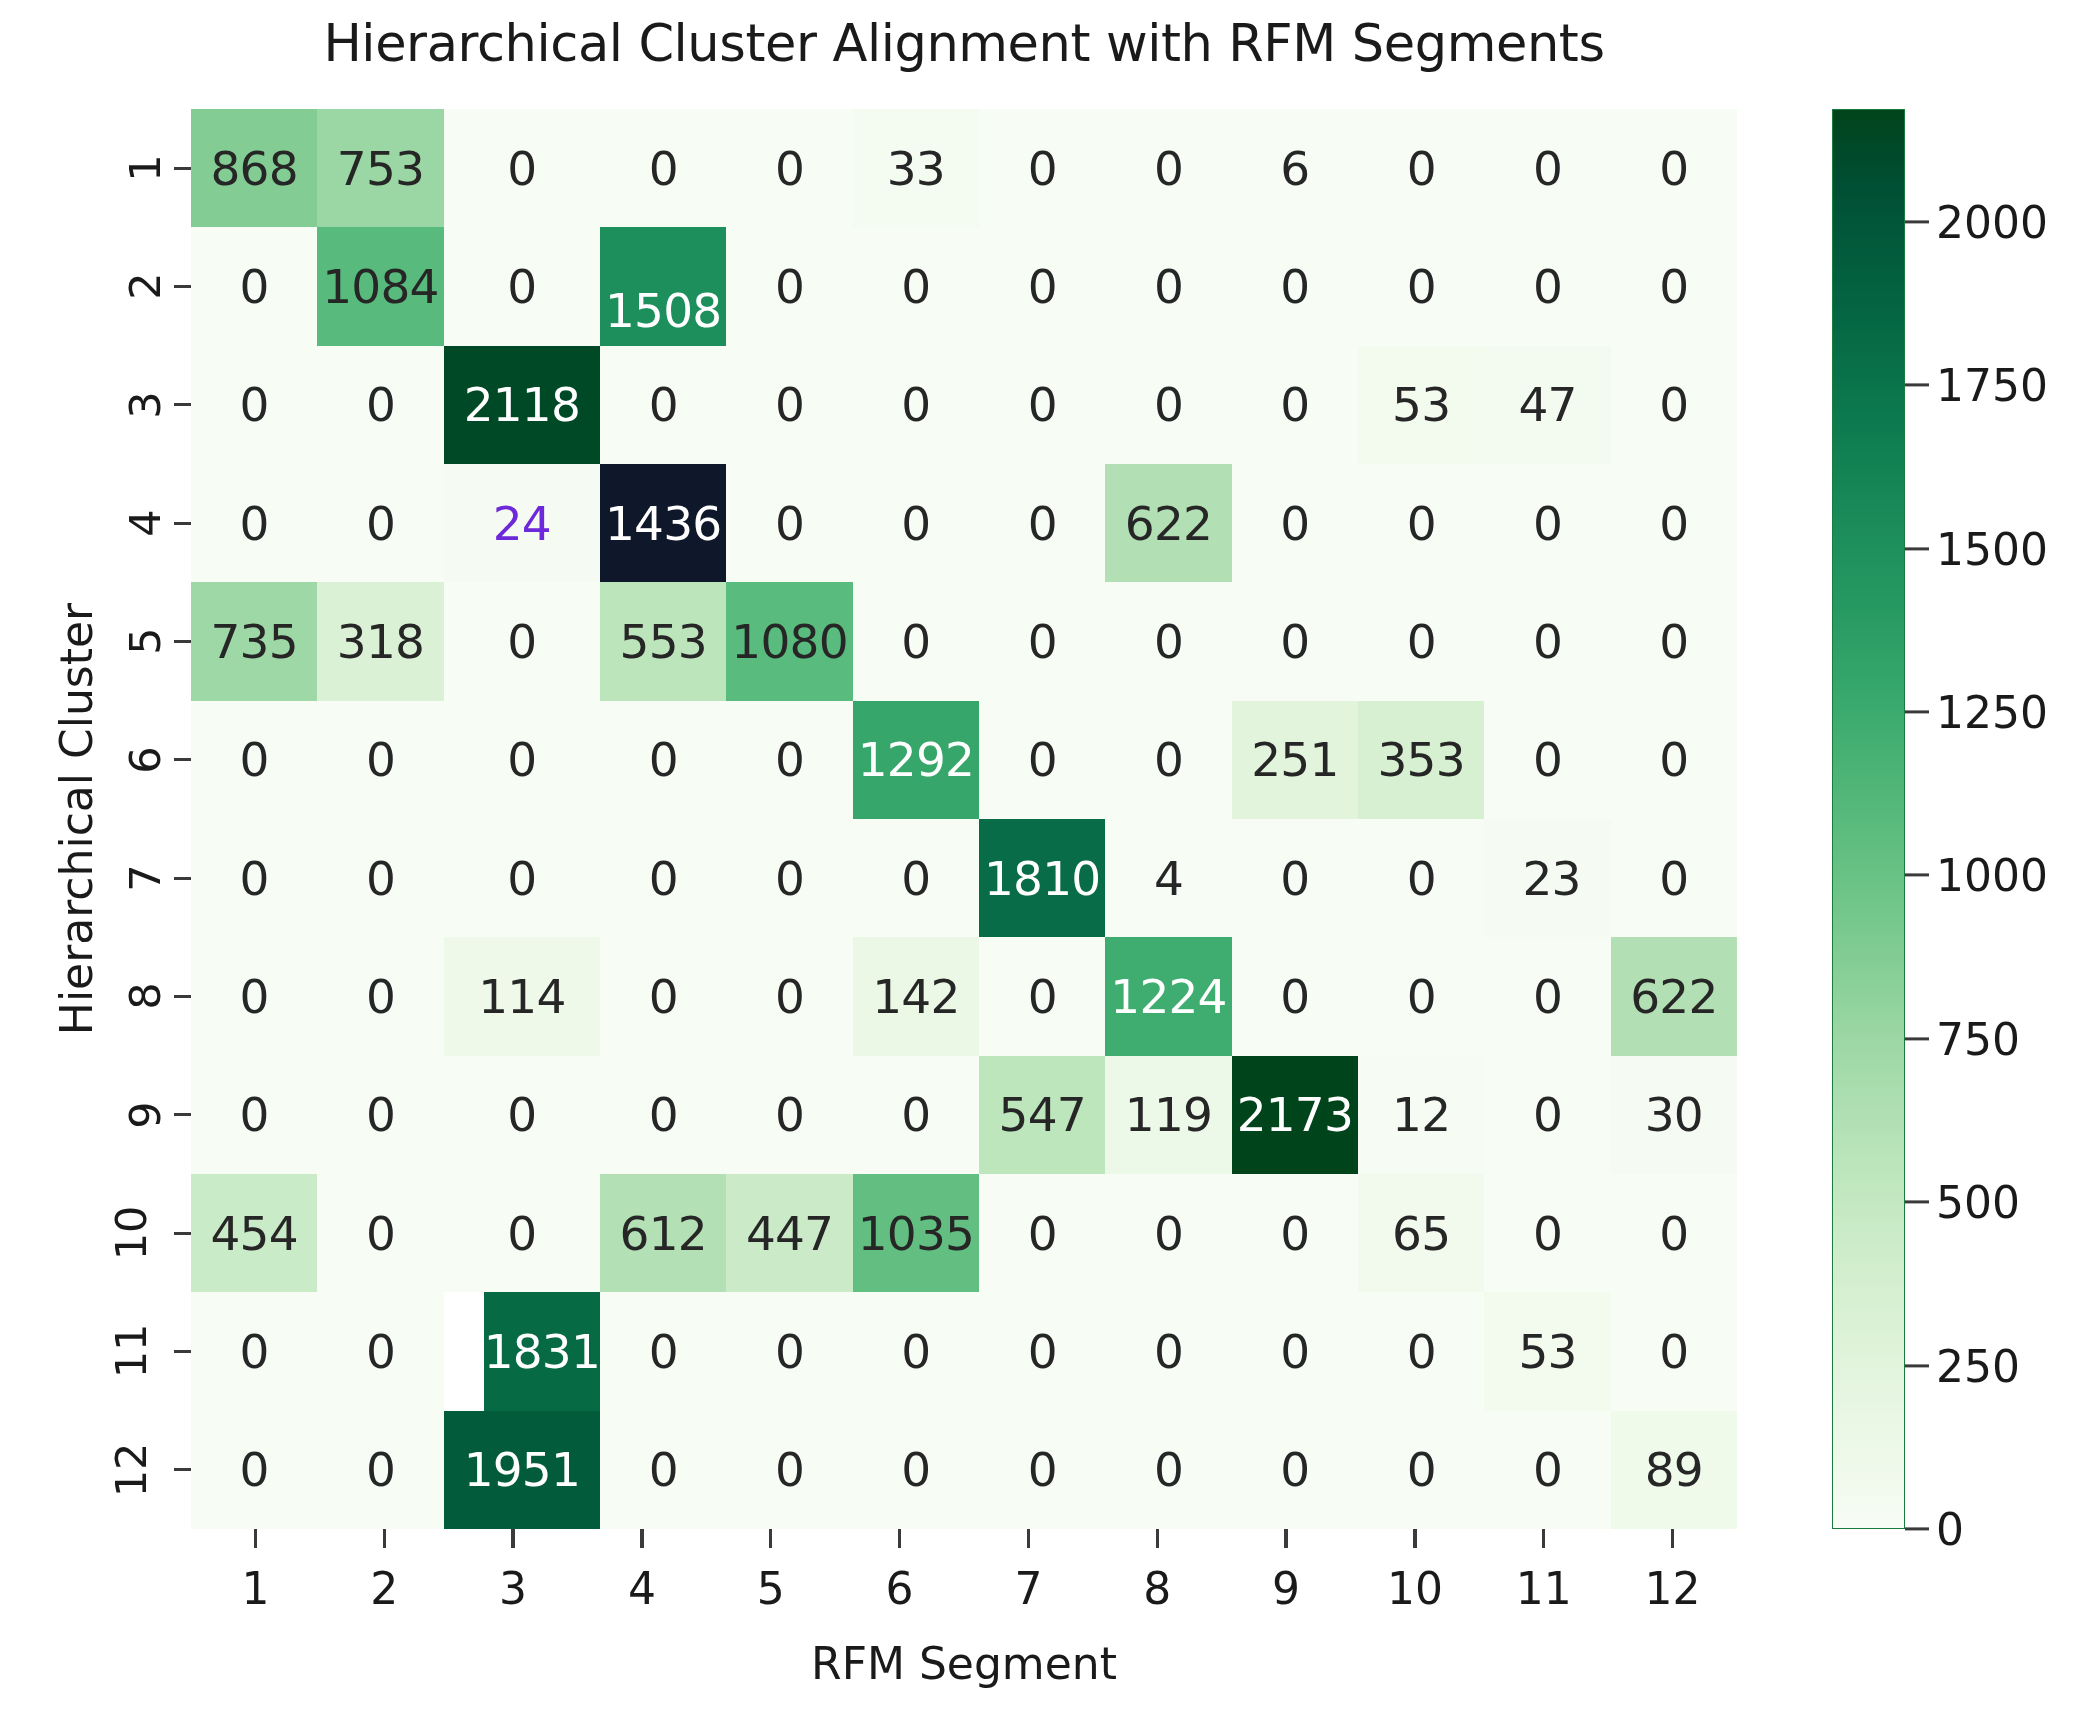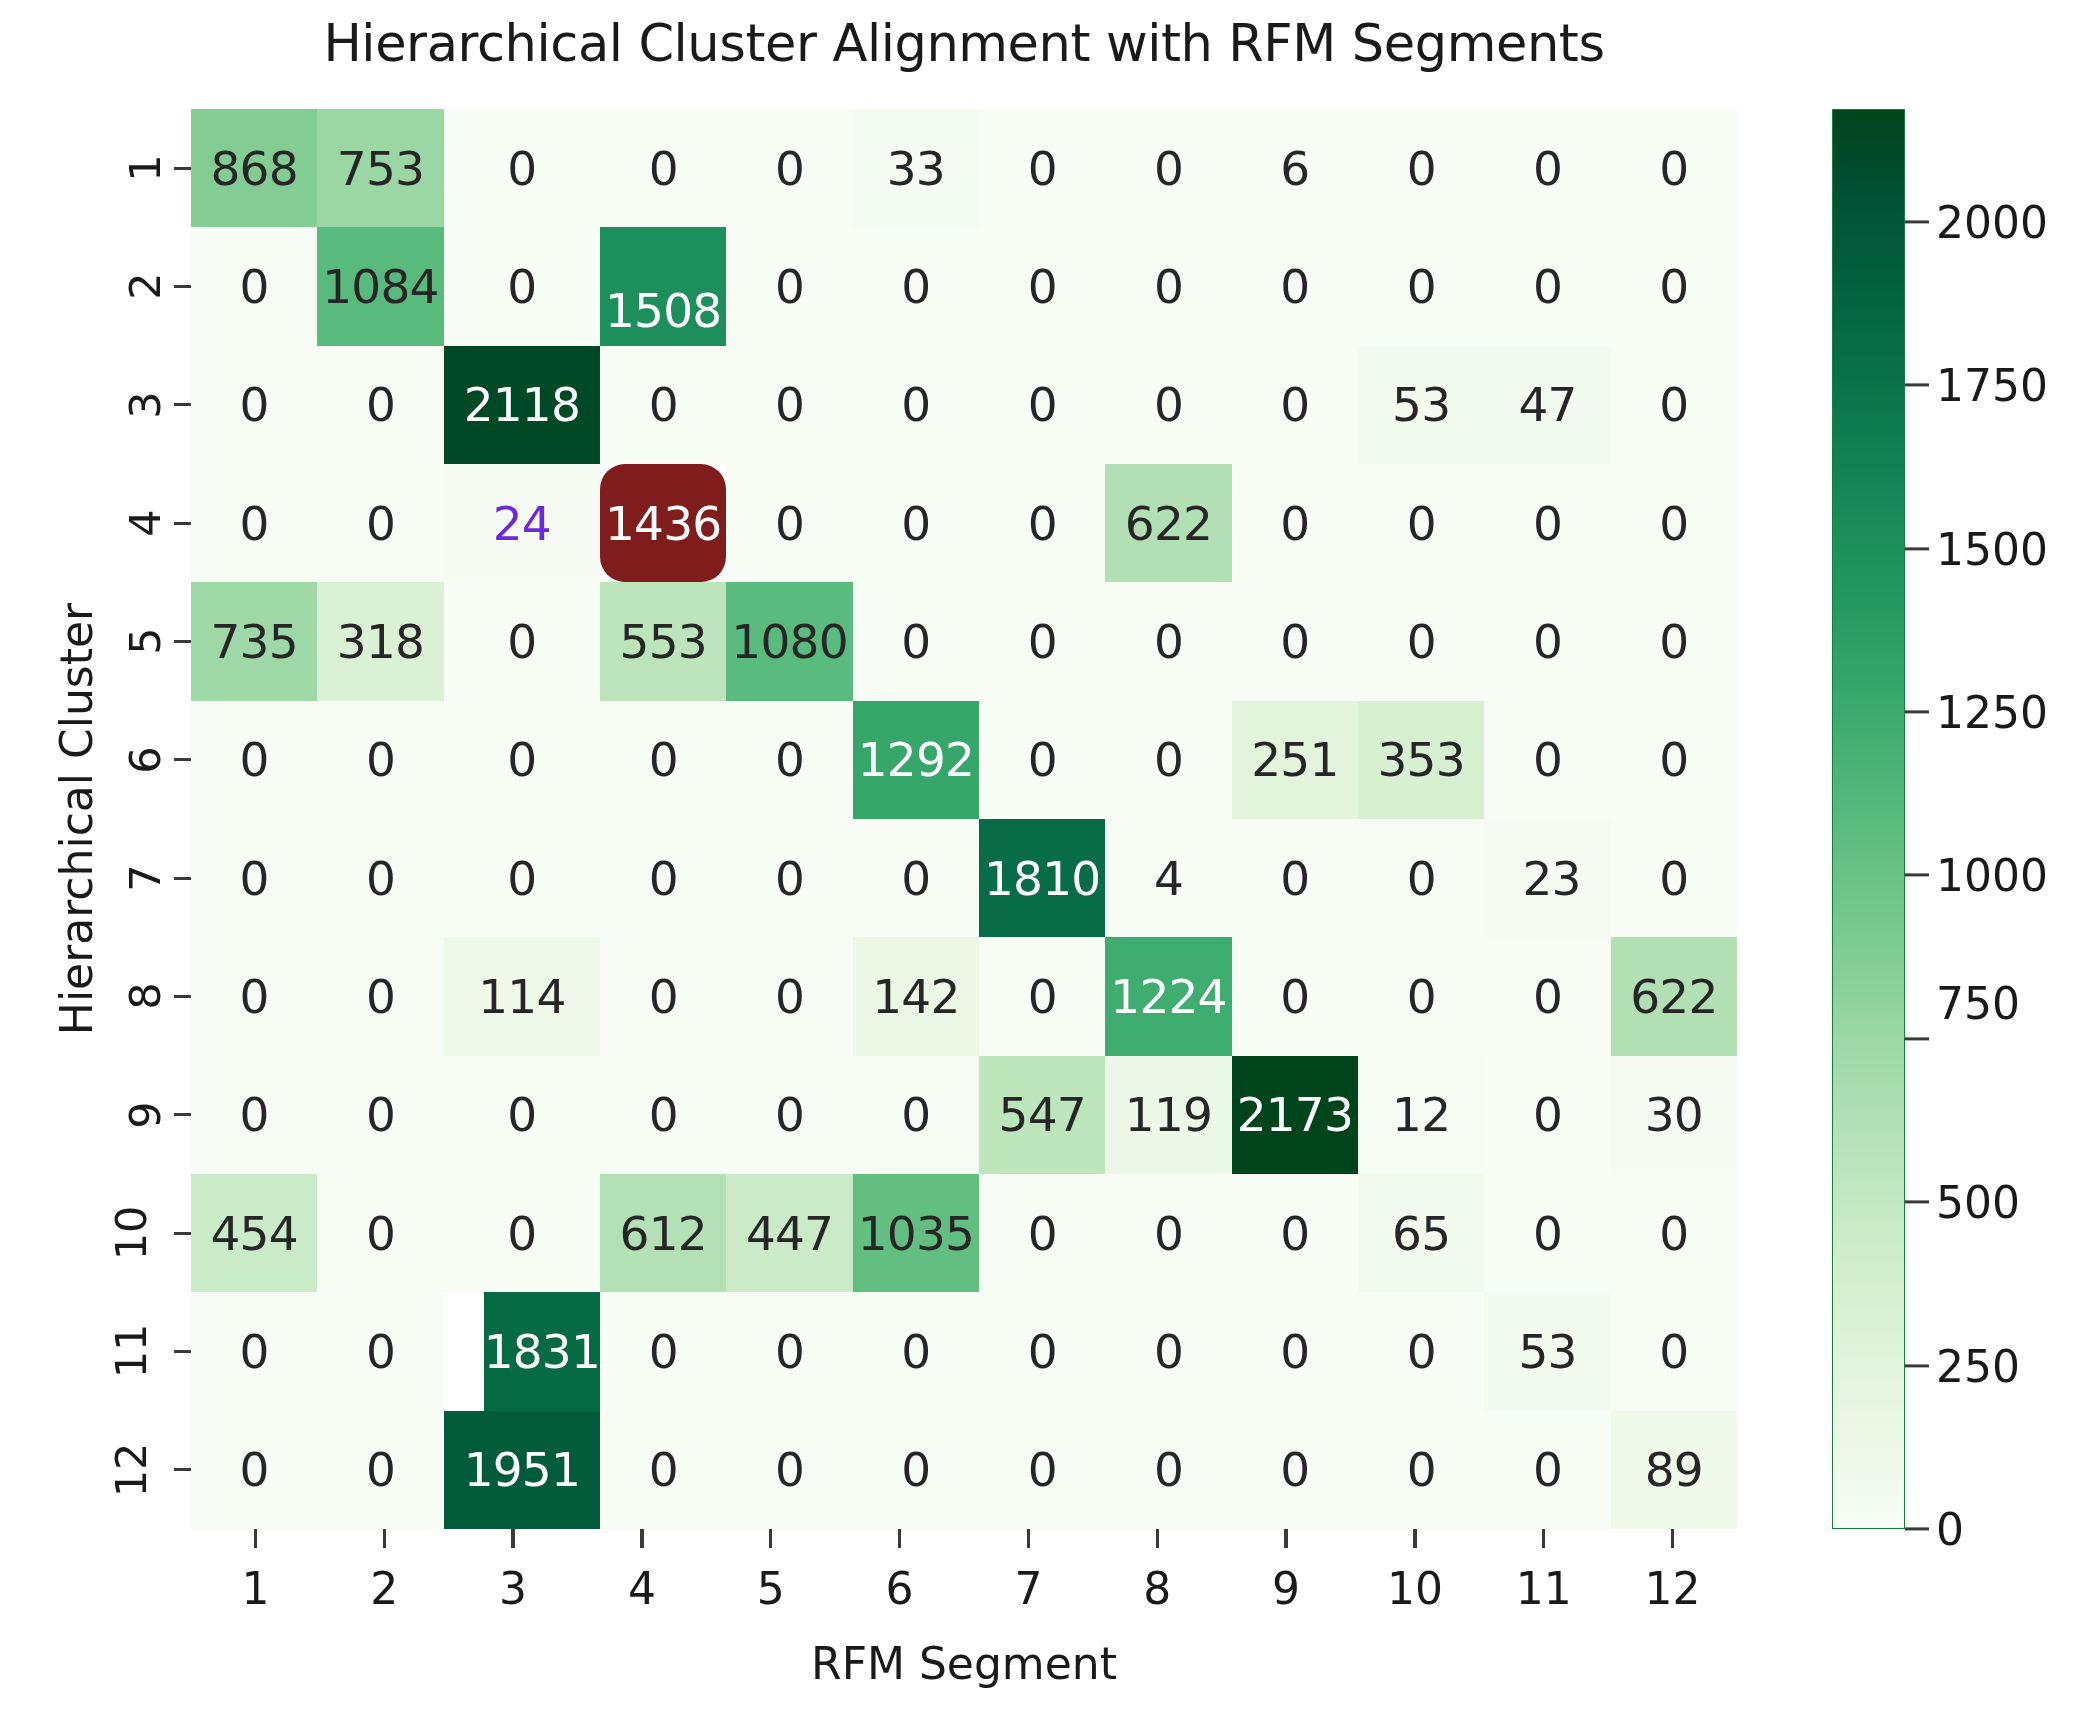--- a/index.html
+++ b/index.html
@@ -350,21 +350,21 @@
         </div>
         <div class="heat-cell" style="background: rgb(247, 252, 245);">
           <span style="color: rgb(38, 38, 38);">0</span>
         </div>
         <div class="heat-cell" style="background: rgb(247, 252, 245);">
           <span style="color: rgb(38, 38, 38);">0</span>
         </div>
         <div class="heat-cell" style="background: rgb(245, 251, 242);">
           <span style="color: #6d28d9;">24</span>
         </div>
-        <div class="heat-cell" style="background: #7f1d1d; border-radius: 25px;">
+        <div class="heat-cell" style="background: #0f172a;">
           <span style="color: rgb(255, 255, 255);">1436</span>
         </div>
         <div class="heat-cell" style="background: rgb(247, 252, 245);">
           <span style="color: rgb(38, 38, 38);">0</span>
         </div>
         <div class="heat-cell" style="background: rgb(247, 252, 245);">
           <span style="color: rgb(38, 38, 38);">0</span>
         </div>
         <div class="heat-cell" style="background: rgb(247, 252, 245);">
           <span style="color: rgb(38, 38, 38);">0</span>
@@ -740,21 +740,21 @@
       <div class="cb-tick" style="top: 766px;"></div>
       <div class="cb-tick" style="top: 603px;"></div>
       <div class="cb-tick" style="top: 440px;"></div>
       <div class="cb-tick" style="top: 276px;"></div>
       <div class="cb-tick" style="top: 113px;"></div>
     </div>
   <div id="colorbar-ticklabels">
       <div class="cb-label" style="top: 1420px;">0</div>
       <div class="cb-label" style="top: 1257px;">250</div>
       <div class="cb-label" style="top: 1093px;">500</div>
-      <div class="cb-label" style="top: 894px;">750</div>
+      <div class="cb-label" style="top: 930px;">750</div>
       <div class="cb-label" style="top: 766px;">1000</div>
       <div class="cb-label" style="top: 603px;">1250</div>
       <div class="cb-label" style="top: 440px;">1500</div>
       <div class="cb-label" style="top: 276px;">1750</div>
       <div class="cb-label" style="top: 113px;">2000</div>
     </div>
 
 </div>
 
 

